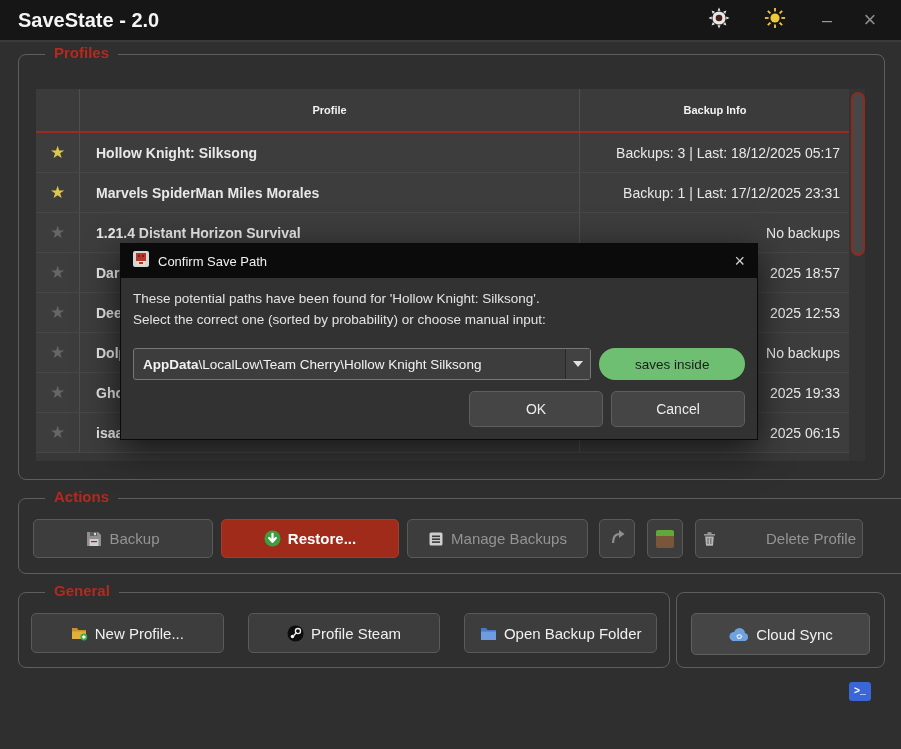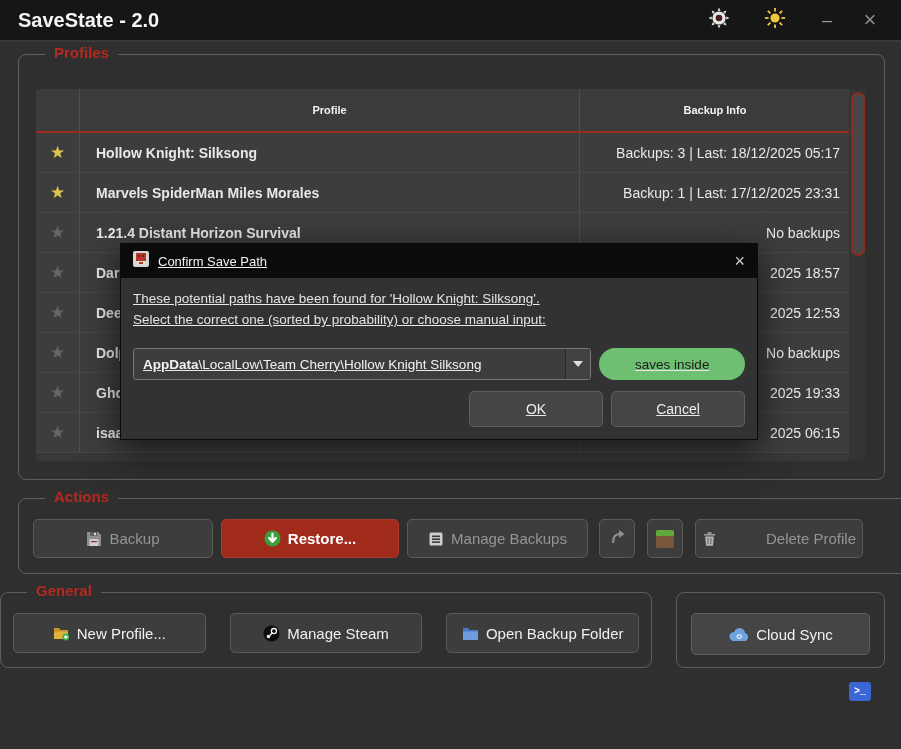--- a/index.html
+++ b/index.html
@@ -33,23 +33,23 @@
   .star{font-size:17px;line-height:1;}
   .star.fav{color:#dcc84f;}
   .star.nofav{color:#666;}
   .scrollbar{position:absolute;right:0;top:0;bottom:0;width:16px;background:#343434;}
   .thumb{position:absolute;left:2px;top:3px;width:10px;height:160px;background:#474747;
          border:2px solid #8e2b20;border-radius:7px;}
   
   .modal{position:absolute;left:120px;top:243px;width:638px;height:197px;background:#323232;
          border:1px solid #0a0a0a;box-shadow:0 10px 34px rgba(0,0,0,.65);z-index:30;box-sizing:border-box;}
   .modal-tb{height:34px;background:#0b0b0b;display:flex;align-items:center;padding:0 12px;}
-  .modal-title{margin-left:9px;font-size:13px;color:#f0f0f0;text-decoration:underline;}
+  .modal-title{margin-left:9px;font-size:13px;color:#f0f0f0;}
   .modal-close{margin-left:auto;color:#cfcfcf;font-size:18px;line-height:1;cursor:default;}
-  .modal-body{padding:10px 12px 0 12px;text-decoration:underline;}
+  .modal-body{padding:10px 12px 0 12px;}
   .modal-msg{font-size:13.5px;color:#e3e3e3;line-height:21px;}
   .modal-ctrl{display:flex;margin-top:18px;gap:8px;}
   .combo{width:460px;height:32px;background:#3d3d3d;border:1px solid #777;border-radius:3px;
          display:flex;align-items:center;box-sizing:border-box;font-size:13.5px;color:#f2f2f2;}
   .combo-text{padding-left:9px;white-space:nowrap;overflow:hidden;}
   .combo-text b{font-weight:bold;}
   .combo-arrow{margin-left:auto;width:24px;height:100%;display:flex;align-items:center;
                justify-content:center;border-left:1px solid #2a2a2a;background:#424242;}
   .tri-down{width:0;height:0;border-left:5px solid transparent;border-right:5px solid transparent;
             border-top:6px solid #e0e0e0;}
@@ -291,21 +291,21 @@
             <path d="M3.2 5.5h8.6l-.8 9.3H4z" fill="#b5b5b5"></path>
             <rect x="5.4" y="7" width="1.2" height="6" fill="#6e6e6e"></rect>
             <rect x="8.2" y="7" width="1.2" height="6" fill="#6e6e6e"></rect>
           </svg>
         </span>
         <span>Delete Profile</span>
       </div>
     </div>
   </div>
 
-  <div class="group" style="left:0;top:592px;width:650px;height:74px;">
+  <div class="group" style="left:18px;top:592px;width:650px;height:74px;">
     <div class="group-label">General</div>
     <div class="general-row">
       <div class="btn enabled">
         <span class="ic">
           <svg width="17" height="16" viewBox="0 0 17 16">
             <path d="M1 3h5l1.5 2H15v9H1z" fill="#c89227"></path>
             <path d="M1 6.5h14V14H1z" fill="#e2b13c"></path>
             <circle cx="12.8" cy="12" r="3.4" fill="#3fae4a"></circle>
             <path d="M12.8 10.2v3.6M11 12h3.6" stroke="#ffffff" stroke-width="1.3"></path>
           </svg>
@@ -314,21 +314,21 @@
       </div>
       <div class="btn enabled">
         <span class="ic">
           <svg width="17" height="17" viewBox="0 0 18 18">
             <circle cx="9" cy="9" r="8.5" fill="#0d0d0d"></circle>
             <circle cx="11.6" cy="6.4" r="2.7" fill="none" stroke="#f2f2f2" stroke-width="1.4"></circle>
             <circle cx="5.8" cy="12.2" r="1.9" fill="#f2f2f2"></circle>
             <path d="M7.2 11l3-3" stroke="#f2f2f2" stroke-width="1.5"></path>
           </svg>
         </span>
-        <span>Manage Steam</span>
+        <span>Profile Steam</span>
       </div>
       <div class="btn enabled">
         <span class="ic">
           <svg width="17" height="15" viewBox="0 0 17 15">
             <path d="M1 2h5l1.5 2H16v10H1z" fill="#4a79c4"></path>
             <path d="M1 5.5h15V14H1z" fill="#6f9be0"></path>
           </svg>
         </span>
         <span>Open Backup Folder</span>
       </div>

